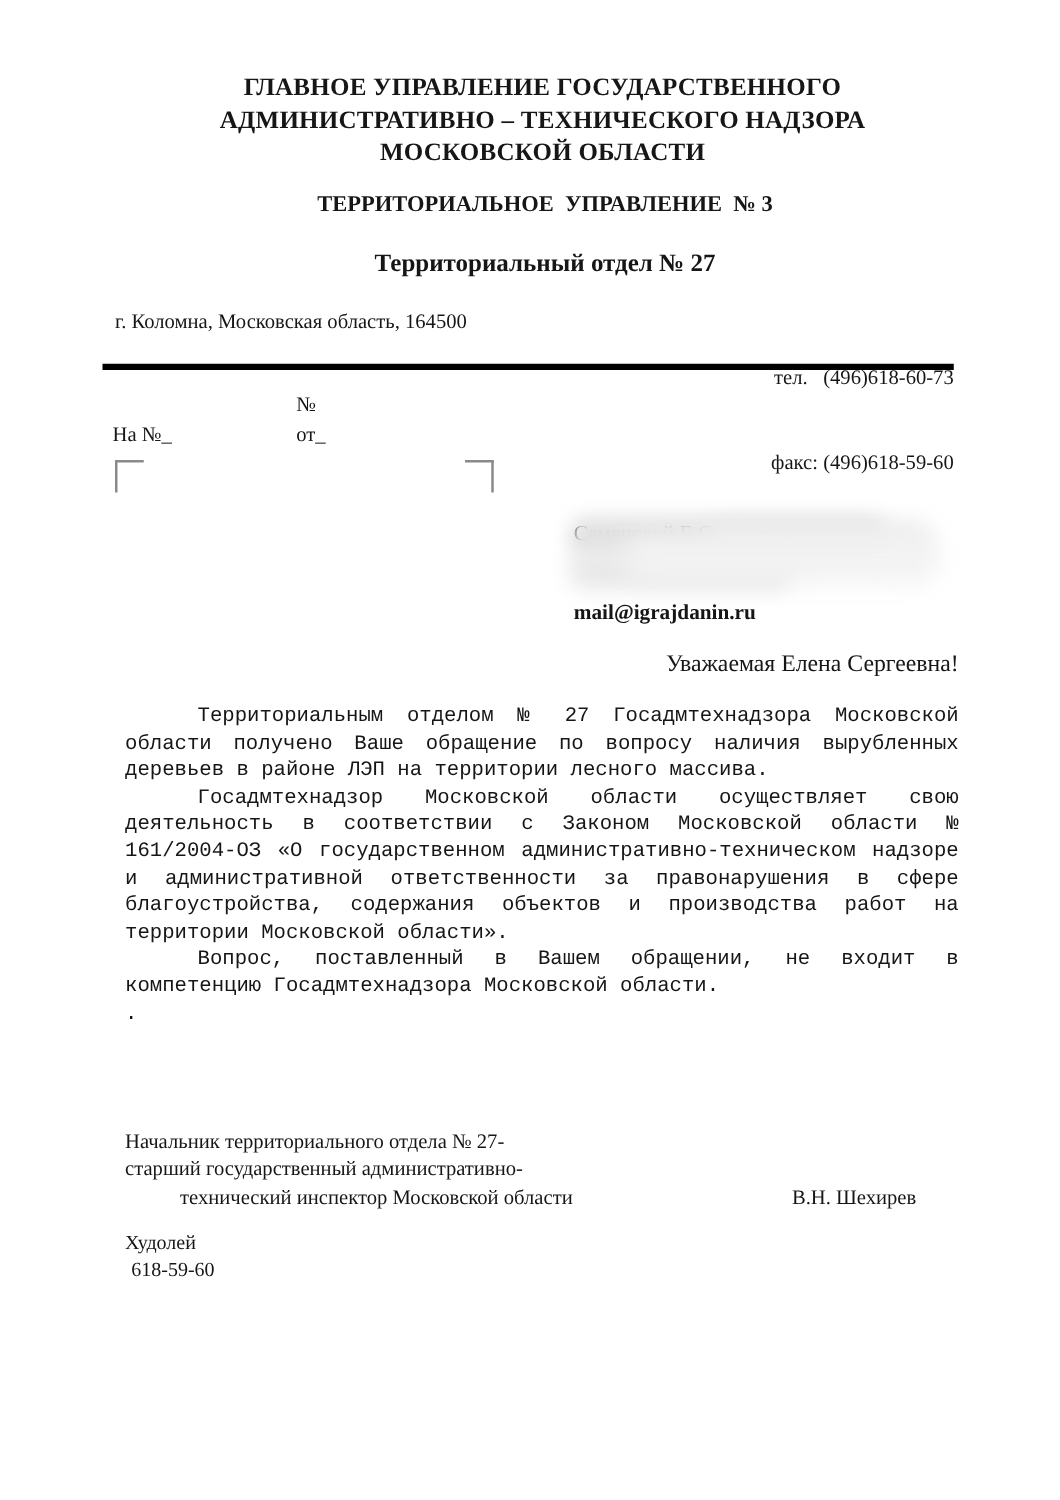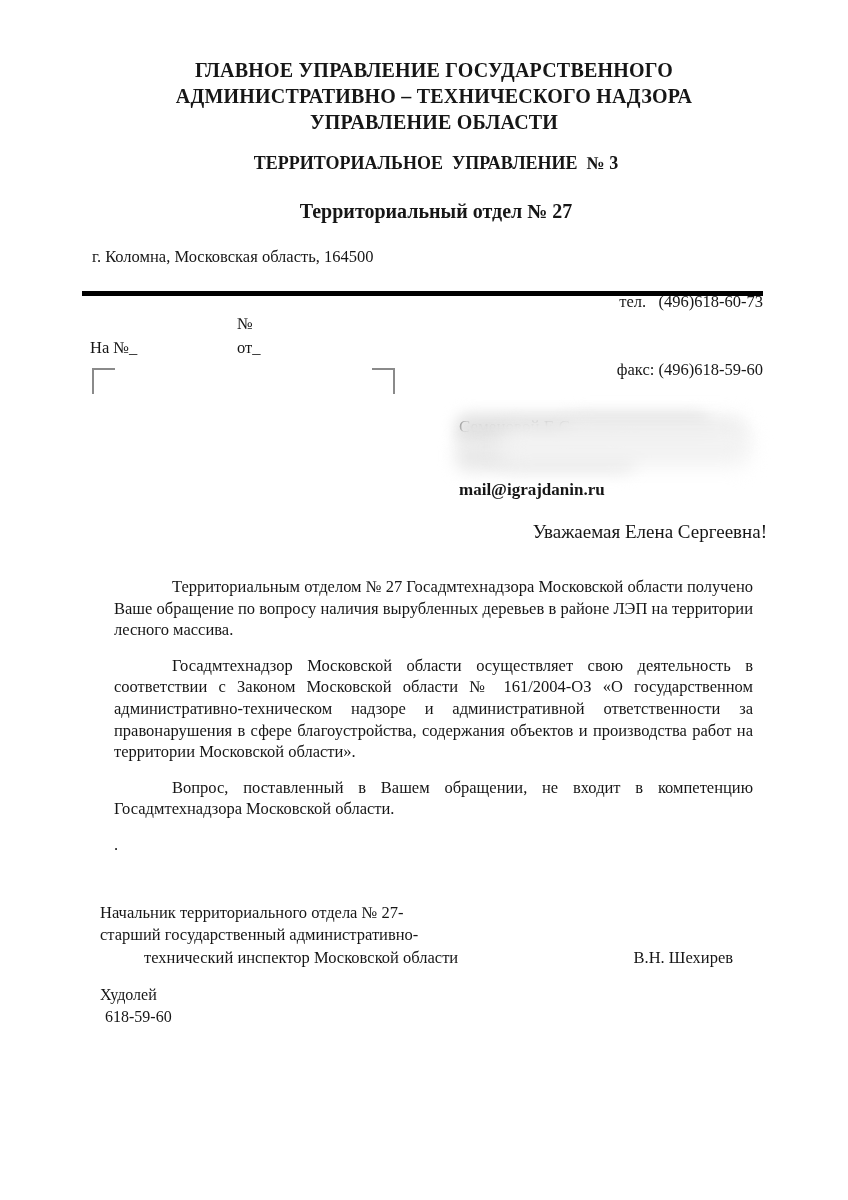--- a/index.html
+++ b/index.html
@@ -73,21 +73,21 @@
   
   .salutation {
     top: 521px; left: 100px; width: 667px;
     text-align: right; font-size: 19px;
   }
   .letter-body {
     top: 562px; left: 100px; width: 667px;
     font-size: 16.5px; line-height: 21.6px;
     text-align: justify;
   }
-  .letter-body p { margin: 14px; text-indent: 58px; }
+  .letter-body p { margin: 0; text-indent: 58px; font-family: Liberation Mono, monospace; }
   .letter-body p.plain { text-indent: 0; text-align: left; }
 
   
   .signature {
     top: 902px; left: 100px; width: 667px;
     font-size: 16.5px; line-height: 22.4px;
   }
   .sig-row { display: flex; justify-content: space-between; padding-right: 34px; margin-left: 44px; }
 
   
@@ -96,21 +96,21 @@
     font-size: 16px; line-height: 21.5px;
   }
   .executor-phone { padding-left: 5px; }
 </style>
 </head>
 <body>
 
 <div class="abs org-name">
   <div>ГЛАВНОЕ УПРАВЛЕНИЕ ГОСУДАРСТВЕННОГО</div>
   <div>АДМИНИСТРАТИВНО – ТЕХНИЧЕСКОГО НАДЗОРА</div>
-  <div>УПРАВЛЕНИЕ ОБЛАСТИ</div>
+  <div>МОСКОВСКОЙ ОБЛАСТИ</div>
 </div>
 <div class="abs dept-title">ТЕРРИТОРИАЛЬНОЕ  УПРАВЛЕНИЕ  № 3</div>
 <div class="abs division-title">Территориальный отдел № 27</div>
 
 <div class="abs contact-row">
   <div class="contact-left">
     <div>г. Коломна, Московская область, 164500</div>
   </div>
   <div class="contact-right">
     <div>тел.   (496)618-60-73</div>

